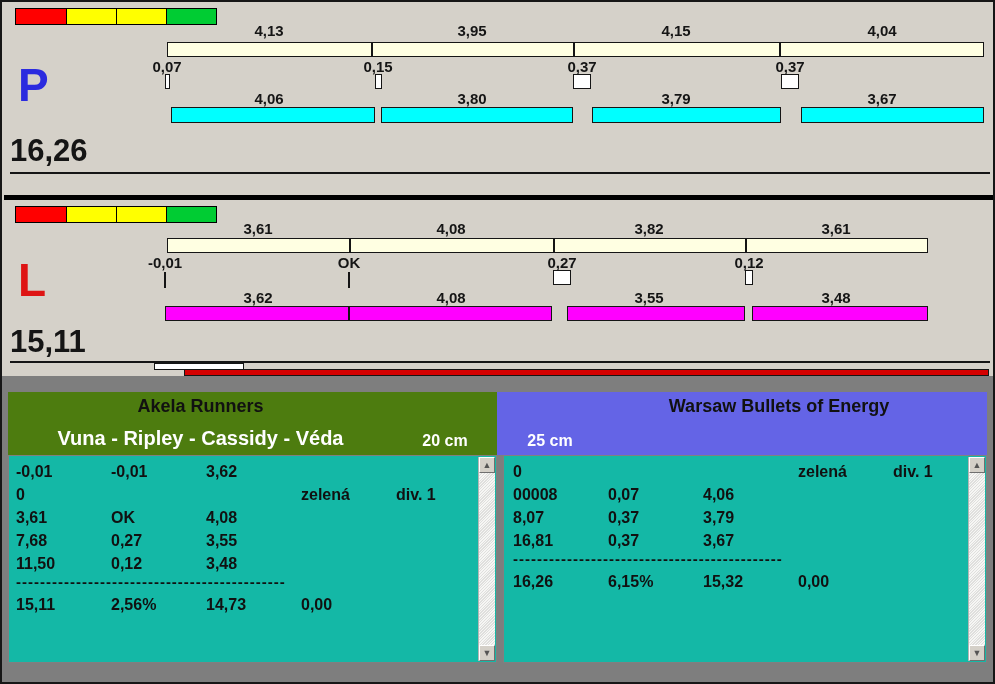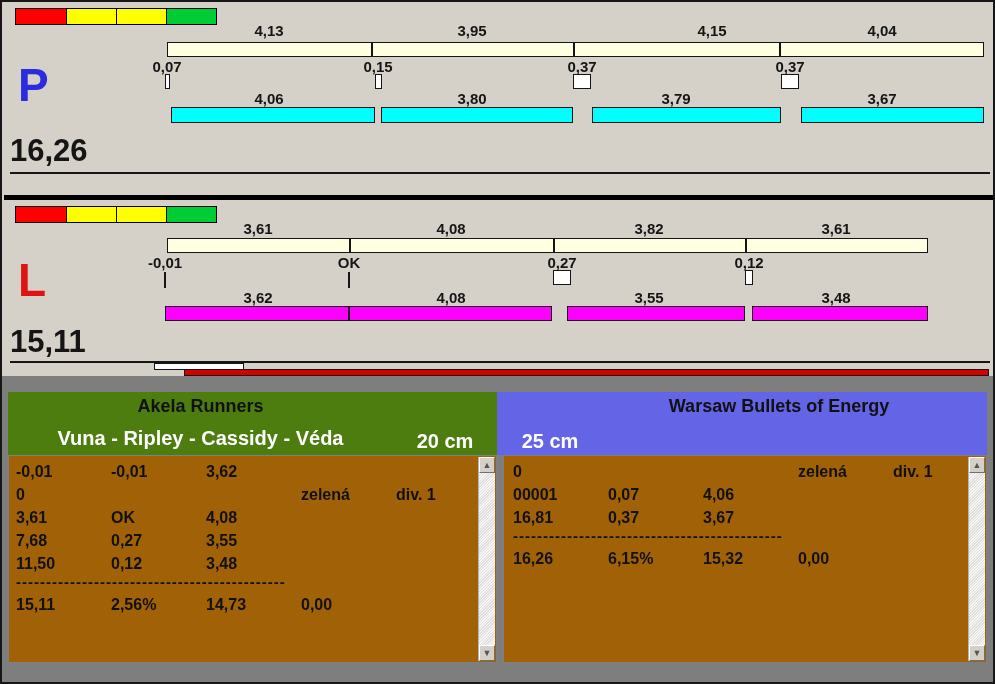--- a/index.html
+++ b/index.html
@@ -40,25 +40,25 @@
 
   .progress-white { background:#FFFFFF; border:1px solid #151515; }
   .progress-red { background:#D40000; border:1px solid #151515; }
 
   
   .team-header { position:absolute; top:392px; height:63px; }
   .team-header.left { left:8px; width:489px; background:#4d7c0f; }
   .team-header.right { left:497px; width:490px; background:#6464E6; }
   .team-name { position:absolute; font-weight:bold; font-size:18px; color:#111; text-align:center; }
   .team-runners { position:absolute; font-weight:bold; font-size:20px; color:#FFFFFF; text-align:center; }
-  .distance { position:absolute; top:427px; height:40px; line-height:28px; font-weight:bold; font-size:20px; color:#FFFFFF; text-align:center; }
+  .distance { position:absolute; top:427px; height:40px; line-height:28px; font-weight:bold; font-size:16px; color:#FFFFFF; text-align:center; }
   .datetime-box { position:absolute; left:393px; top:391px; width:211px; height:36px; background:#FFFFFF;
                   border:1px solid #9a9a9a; text-align:center; line-height:34px; font-size:19px; color:#000; }
 
-  .table { position:absolute; top:455px; height:208px; background:#a16207; border:1px solid #808080; }
+  .table { position:absolute; top:455px; height:208px; background:#14b8a6; border:1px solid #808080; }
   .table.left { left:8px; width:489px; }
   .table.right { left:503px; width:484px; }
   .tbody { position:absolute; top:4px; bottom:0; left:0; right:18px; overflow:hidden; }
   .table.left .tbody { padding-left:7px; }
   .table.right .tbody { padding-left:9px; }
   .trow { height:23px; line-height:23px; white-space:nowrap; }
   .tcell { display:inline-block; width:95px; font-weight:bold; font-size:16px; color:#111; }
   .tsep { height:14px; line-height:14px; font-weight:bold; font-size:15px; letter-spacing:1px; color:#111; overflow:hidden; }
   .ttotals { margin-top:4px; }
 
@@ -83,21 +83,21 @@
         <span class="c-yel"></span>
         <span class="c-yel2"></span>
         <span class="c-grn"></span>
       </div>
 
       <div class="abs lane-letter p" style="left:16px;top:60px;">P</div>
       <div class="abs lane-total" style="left:8px;top:133px;">16,26</div>
 
       <div class="abs seg-label" style="left:207px;top:20px;">4,13</div>
       <div class="abs seg-label" style="left:410px;top:20px;">3,95</div>
-      <div class="abs seg-label" style="left:650px;top:20px;">4,15</div>
+      <div class="abs seg-label" style="left:614px;top:20px;">4,15</div>
       <div class="abs seg-label" style="left:820px;top:20px;">4,04</div>
 
       <div class="abs bar beige" style="left:165px;top:40px;width:817px;height:15px;">
         <div class="bar-div" style="left:203px;"></div>
         <div class="bar-div" style="left:405px;"></div>
         <div class="bar-div" style="left:611px;"></div>
       </div>
 
       <div class="abs ex-label" style="left:130px;top:56px;">0,07</div>
       <div class="abs ex-label" style="left:341px;top:56px;">0,15</div>
@@ -211,21 +211,24 @@
       <div class="sb-btn down">▼</div>
     </div>
   </div>
 
   <div class="table right">
     <div class="tbody">
       <div class="trow">
         <span class="tcell">0</span><span class="tcell"></span><span class="tcell"></span><span class="tcell">zelená</span><span class="tcell">div. 1</span>
       </div>
       <div class="trow">
-        <span class="tcell">00001</span><span class="tcell">0,07</span><span class="tcell">4,06</span><span class="tcell"></span><span class="tcell"></span>
+        <span class="tcell">00008</span><span class="tcell">0,07</span><span class="tcell">4,06</span><span class="tcell"></span><span class="tcell"></span>
+      </div>
+      <div class="trow">
+        <span class="tcell">8,07</span><span class="tcell">0,37</span><span class="tcell">3,79</span><span class="tcell"></span><span class="tcell"></span>
       </div>
       <div class="trow">
         <span class="tcell">16,81</span><span class="tcell">0,37</span><span class="tcell">3,67</span><span class="tcell"></span><span class="tcell"></span>
       </div>
       <div class="tsep">---------------------------------------------</div>
       <div class="trow ttotals">
         <span class="tcell">16,26</span><span class="tcell">6,15%</span><span class="tcell">15,32</span><span class="tcell">0,00</span>
       </div>
     </div>
     <div class="sbar">

